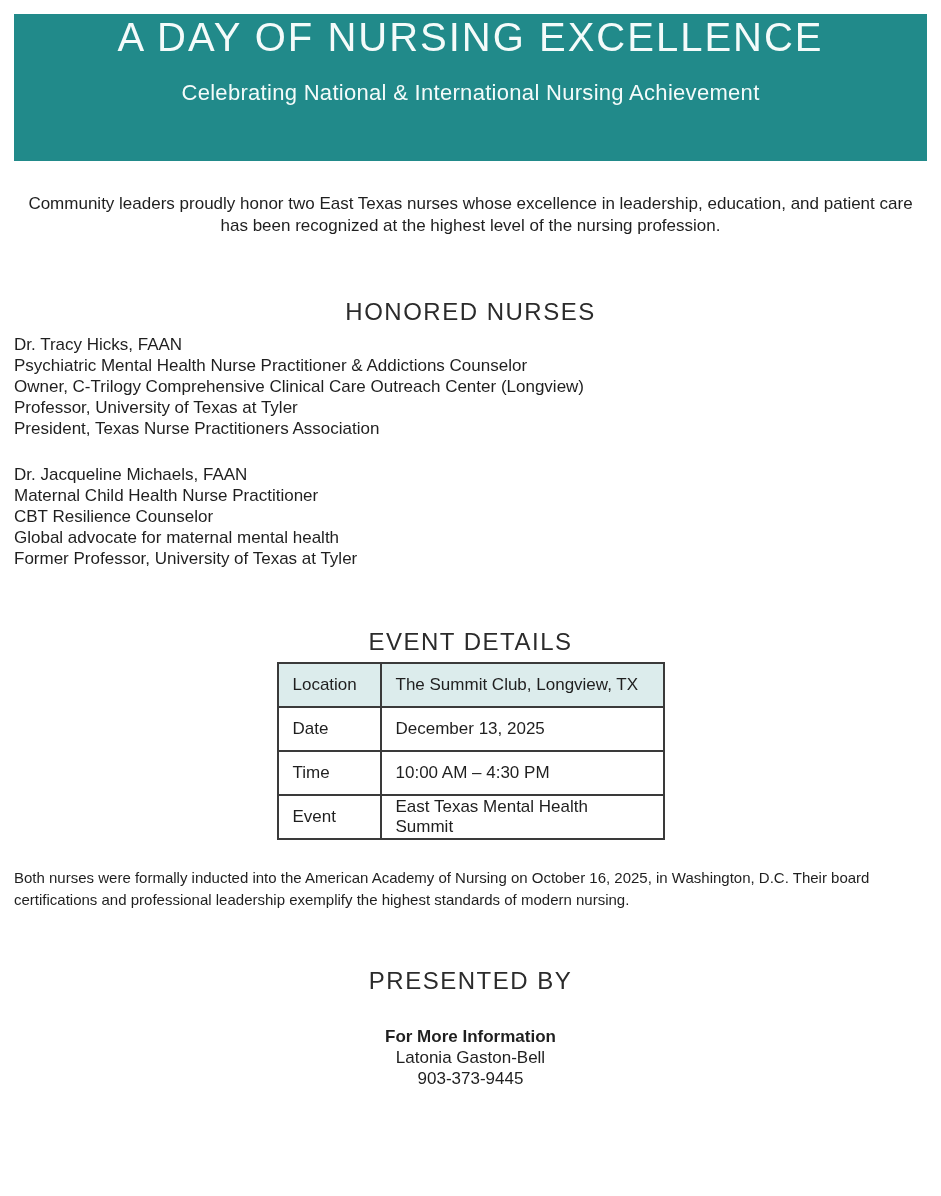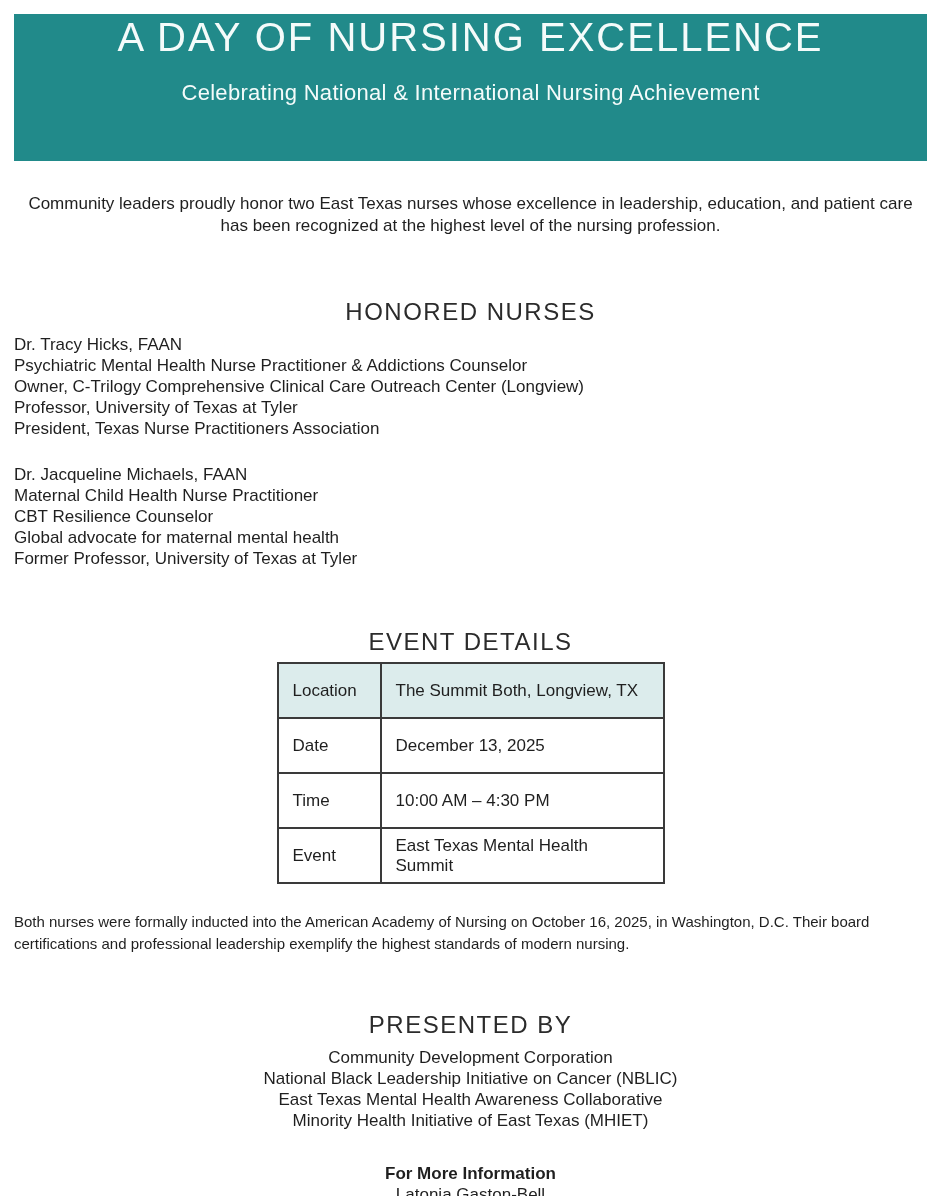--- a/index.html
+++ b/index.html
@@ -61,21 +61,21 @@
   .nurse-second { margin-top: 25px; }
   .nurse-name { font-weight: 400; }
   
   .event-table {
     margin: 7px auto 0 auto;
     border-collapse: collapse;
     font-size: 17px;
   }
   .event-table td {
     border: 2px solid #3a3a3a;
-    height: 55px;
+    height: 44px;
     vertical-align: middle;
     padding: 0 14px;
   }
   .event-table td.cell-label { width: 103px; }
   .event-table td.cell-value { width: 283px; }
   .event-table tr.highlight td { background: #dcecec; }
   
   .note {
     margin-top: 27px;
     font-size: 15px;
@@ -116,47 +116,41 @@
     <div class="bio-line">Global advocate for maternal mental health</div>
     <div class="bio-line">Former Professor, University of Texas at Tyler</div>
   </section>
 
   <h2 class="section-heading heading-event">EVENT DETAILS</h2>
 
   <table class="event-table">
     <tbody>
       <tr class="highlight">
         <td class="cell-label">Location</td>
-        <td class="cell-value">The Summit Both, Longview, TX</td>
+        <td class="cell-value">The Summit Club, Longview, TX</td>
       </tr>
       <tr>
         <td class="cell-label">Date</td>
         <td class="cell-value">December 13, 2025</td>
       </tr>
       <tr>
         <td class="cell-label">Time</td>
         <td class="cell-value">10:00 AM – 4:30 PM</td>
       </tr>
       <tr>
         <td class="cell-label">Event</td>
         <td class="cell-value">East Texas Mental Health Summit</td>
       </tr>
     </tbody>
   </table>
 
   <p class="note">Both nurses were formally inducted into the American Academy of Nursing on October 16, 2025, in Washington, D.C. Their board certifications and professional leadership exemplify the highest standards of modern nursing.</p>
 
   <h2 class="section-heading heading-presented">PRESENTED BY</h2>
 
-  <div class="org-list">
-    <div>Community Development Corporation</div>
-    <div>National Black Leadership Initiative on Cancer (NBLIC)</div>
-    <div>East Texas Mental Health Awareness Collaborative</div>
-    <div>Minority Health Initiative of East Texas (MHIET)</div>
-  </div>
 
   <div class="contact">
     <div class="contact-heading">For More Information</div>
     <div>Latonia Gaston-Bell</div>
     <div>903-373-9445</div>
   </div>
 
 </div>
 
 </body></html>

